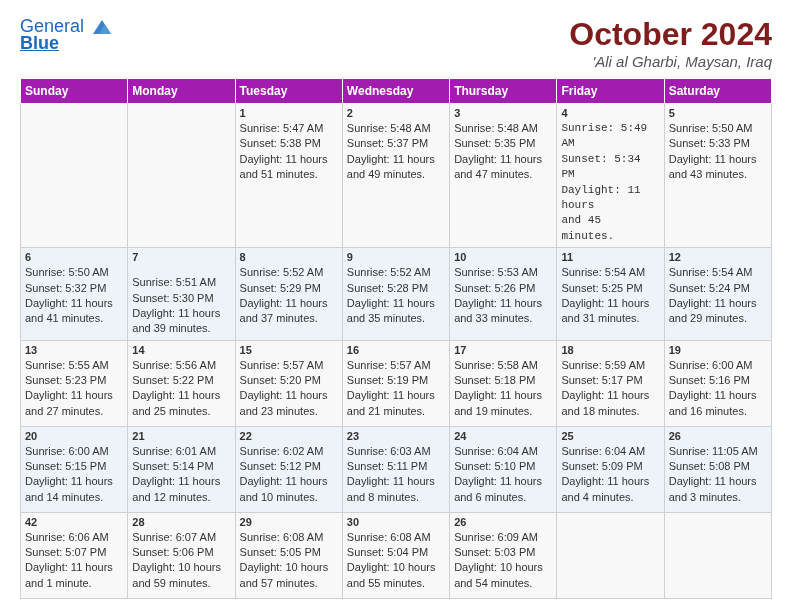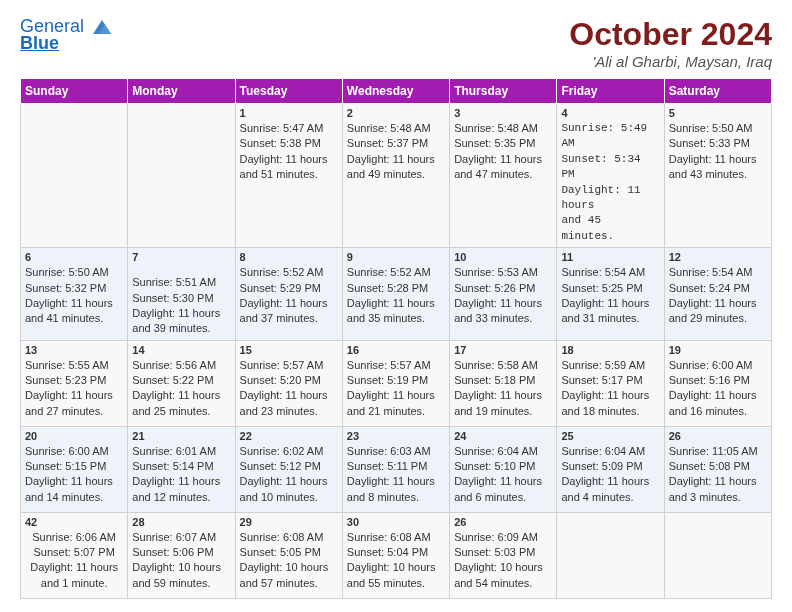--- a/index.html
+++ b/index.html
@@ -307,21 +307,21 @@
             <span class="day-number">26</span>
             <div class="day-info" style="white-space: pre-line;">Sunrise: 11:05 AM
 Sunset: 5:08 PM
 Daylight: 11 hours
 and 3 minutes.</div>
           </td>
         </tr>
         <tr>
           <td>
             <span class="day-number">42</span>
-            <div class="day-info" style="white-space: pre-line; text-align: center;">Sunrise: 6:06 AM
+            <div class="day-info" style="white-space: pre-line;">Sunrise: 6:06 AM
 Sunset: 5:07 PM
 Daylight: 11 hours
 and 1 minute.</div>
           </td>
           <td>
             <span class="day-number">28</span>
             <div class="day-info" style="white-space: pre-line;">Sunrise: 6:07 AM
 Sunset: 5:06 PM
 Daylight: 10 hours
 and 59 minutes.</div>

